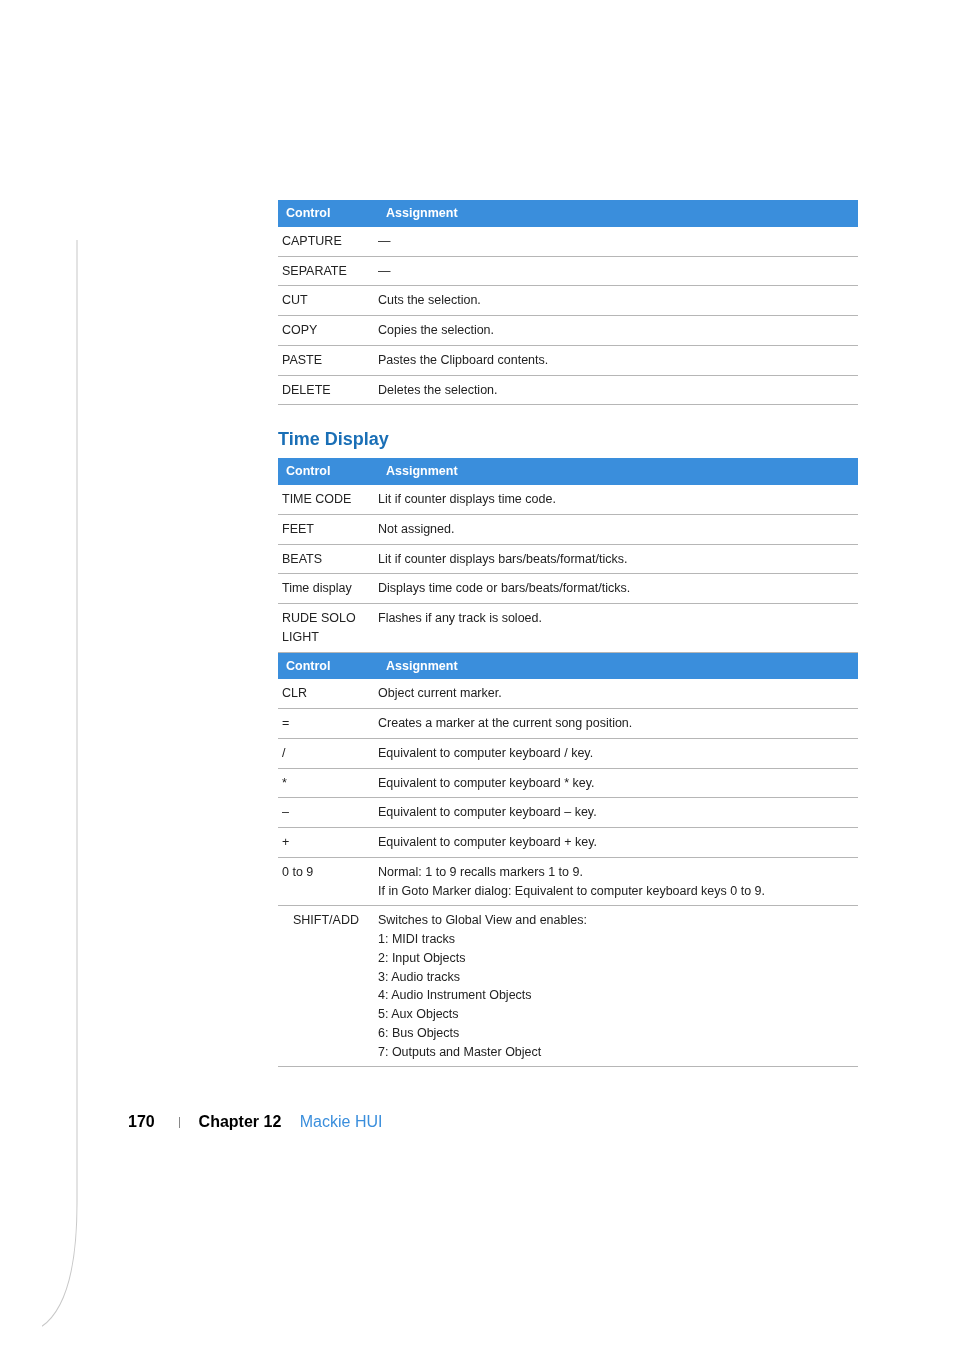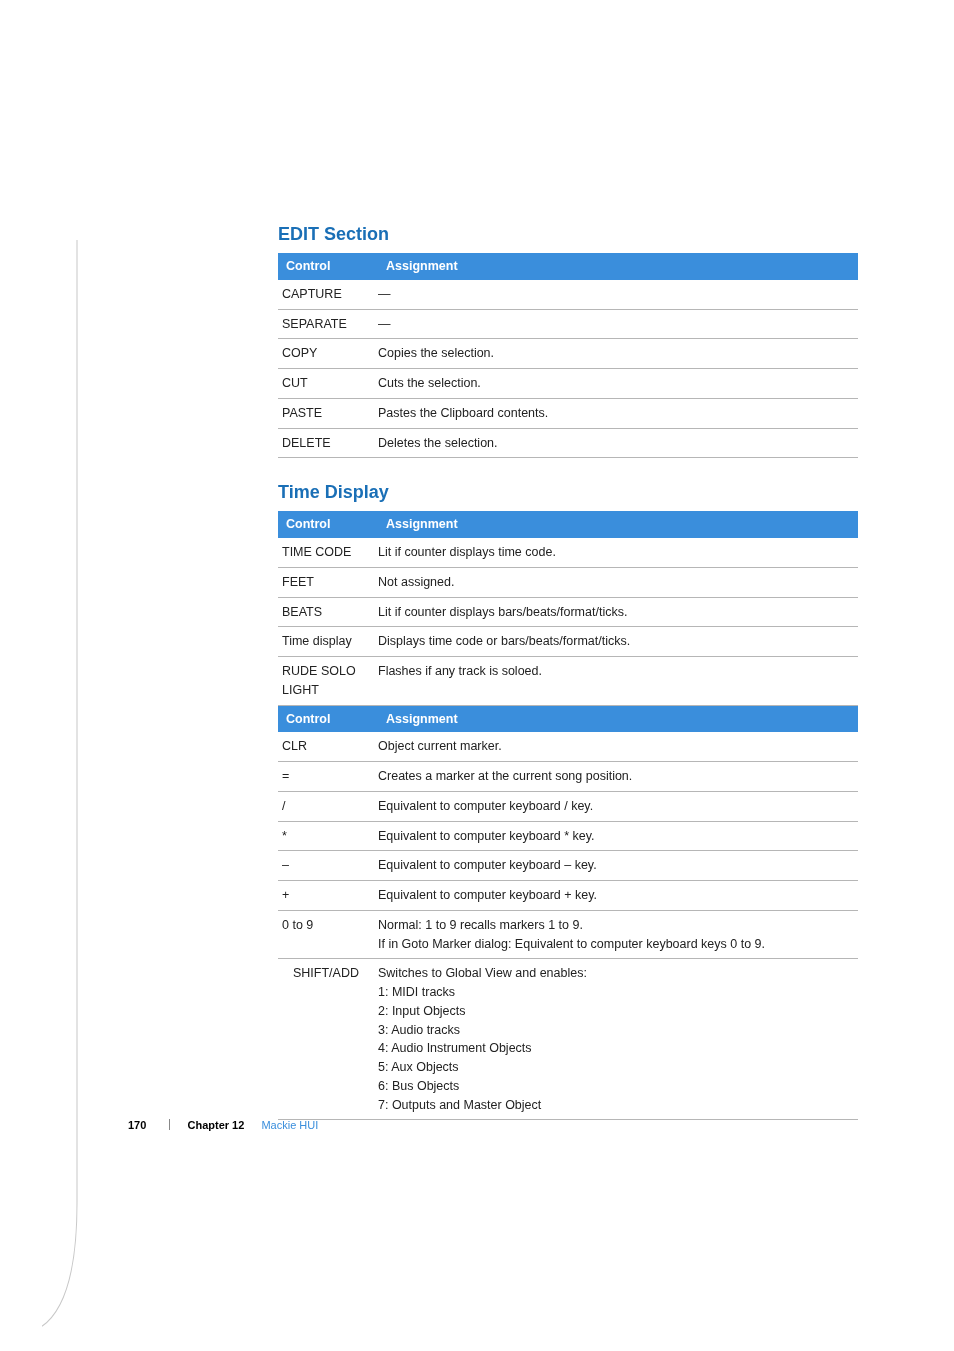--- a/index.html
+++ b/index.html
@@ -48,21 +48,21 @@
   }
   tbody td.col-control.ralign {
     text-align: center;
     padding-right: 8px;
   }
   .multi-line span { display: block; }
   .footer {
     position: absolute;
     left: 128px;
     bottom: 220px;
-    font-size: 11px;
+    font-size: 16px;
   }
   .footer .pnum { font-weight: 600; margin-right: 20px; }
   .footer .pnum::after { content: ""; }
   .footer .sep {
     display: inline-block;
     height: 11px;
     border-left: 1px solid #888;
     margin-right: 14px;
     vertical-align: -1px;
   }
@@ -75,44 +75,43 @@
     bottom: 0;
     width: 40px;
   }
   .binding svg { width: 40px; height: 100%; display: block; }
 </style>
 </head>
 <body>
 
 <div class="page">
 
-  <div class="section-heading">EDIT Section</div>
   <table>
     <thead>
       <tr>
         <th class="col-control">Control</th>
         <th>Assignment</th>
       </tr>
     </thead>
     <tbody>
       <tr>
           <td class="col-control">CAPTURE</td>
           <td>—</td>
         </tr>
       <tr>
           <td class="col-control">SEPARATE</td>
           <td>—</td>
         </tr>
       <tr>
+          <td class="col-control">CUT</td>
+          <td>Cuts the selection.</td>
+        </tr>
+      <tr>
           <td class="col-control">COPY</td>
           <td>Copies the selection.</td>
-        </tr>
-      <tr>
-          <td class="col-control">CUT</td>
-          <td>Cuts the selection.</td>
         </tr>
       <tr>
           <td class="col-control">PASTE</td>
           <td>Pastes the Clipboard contents.</td>
         </tr>
       <tr>
           <td class="col-control">DELETE</td>
           <td>Deletes the selection.</td>
         </tr>
     </tbody>

